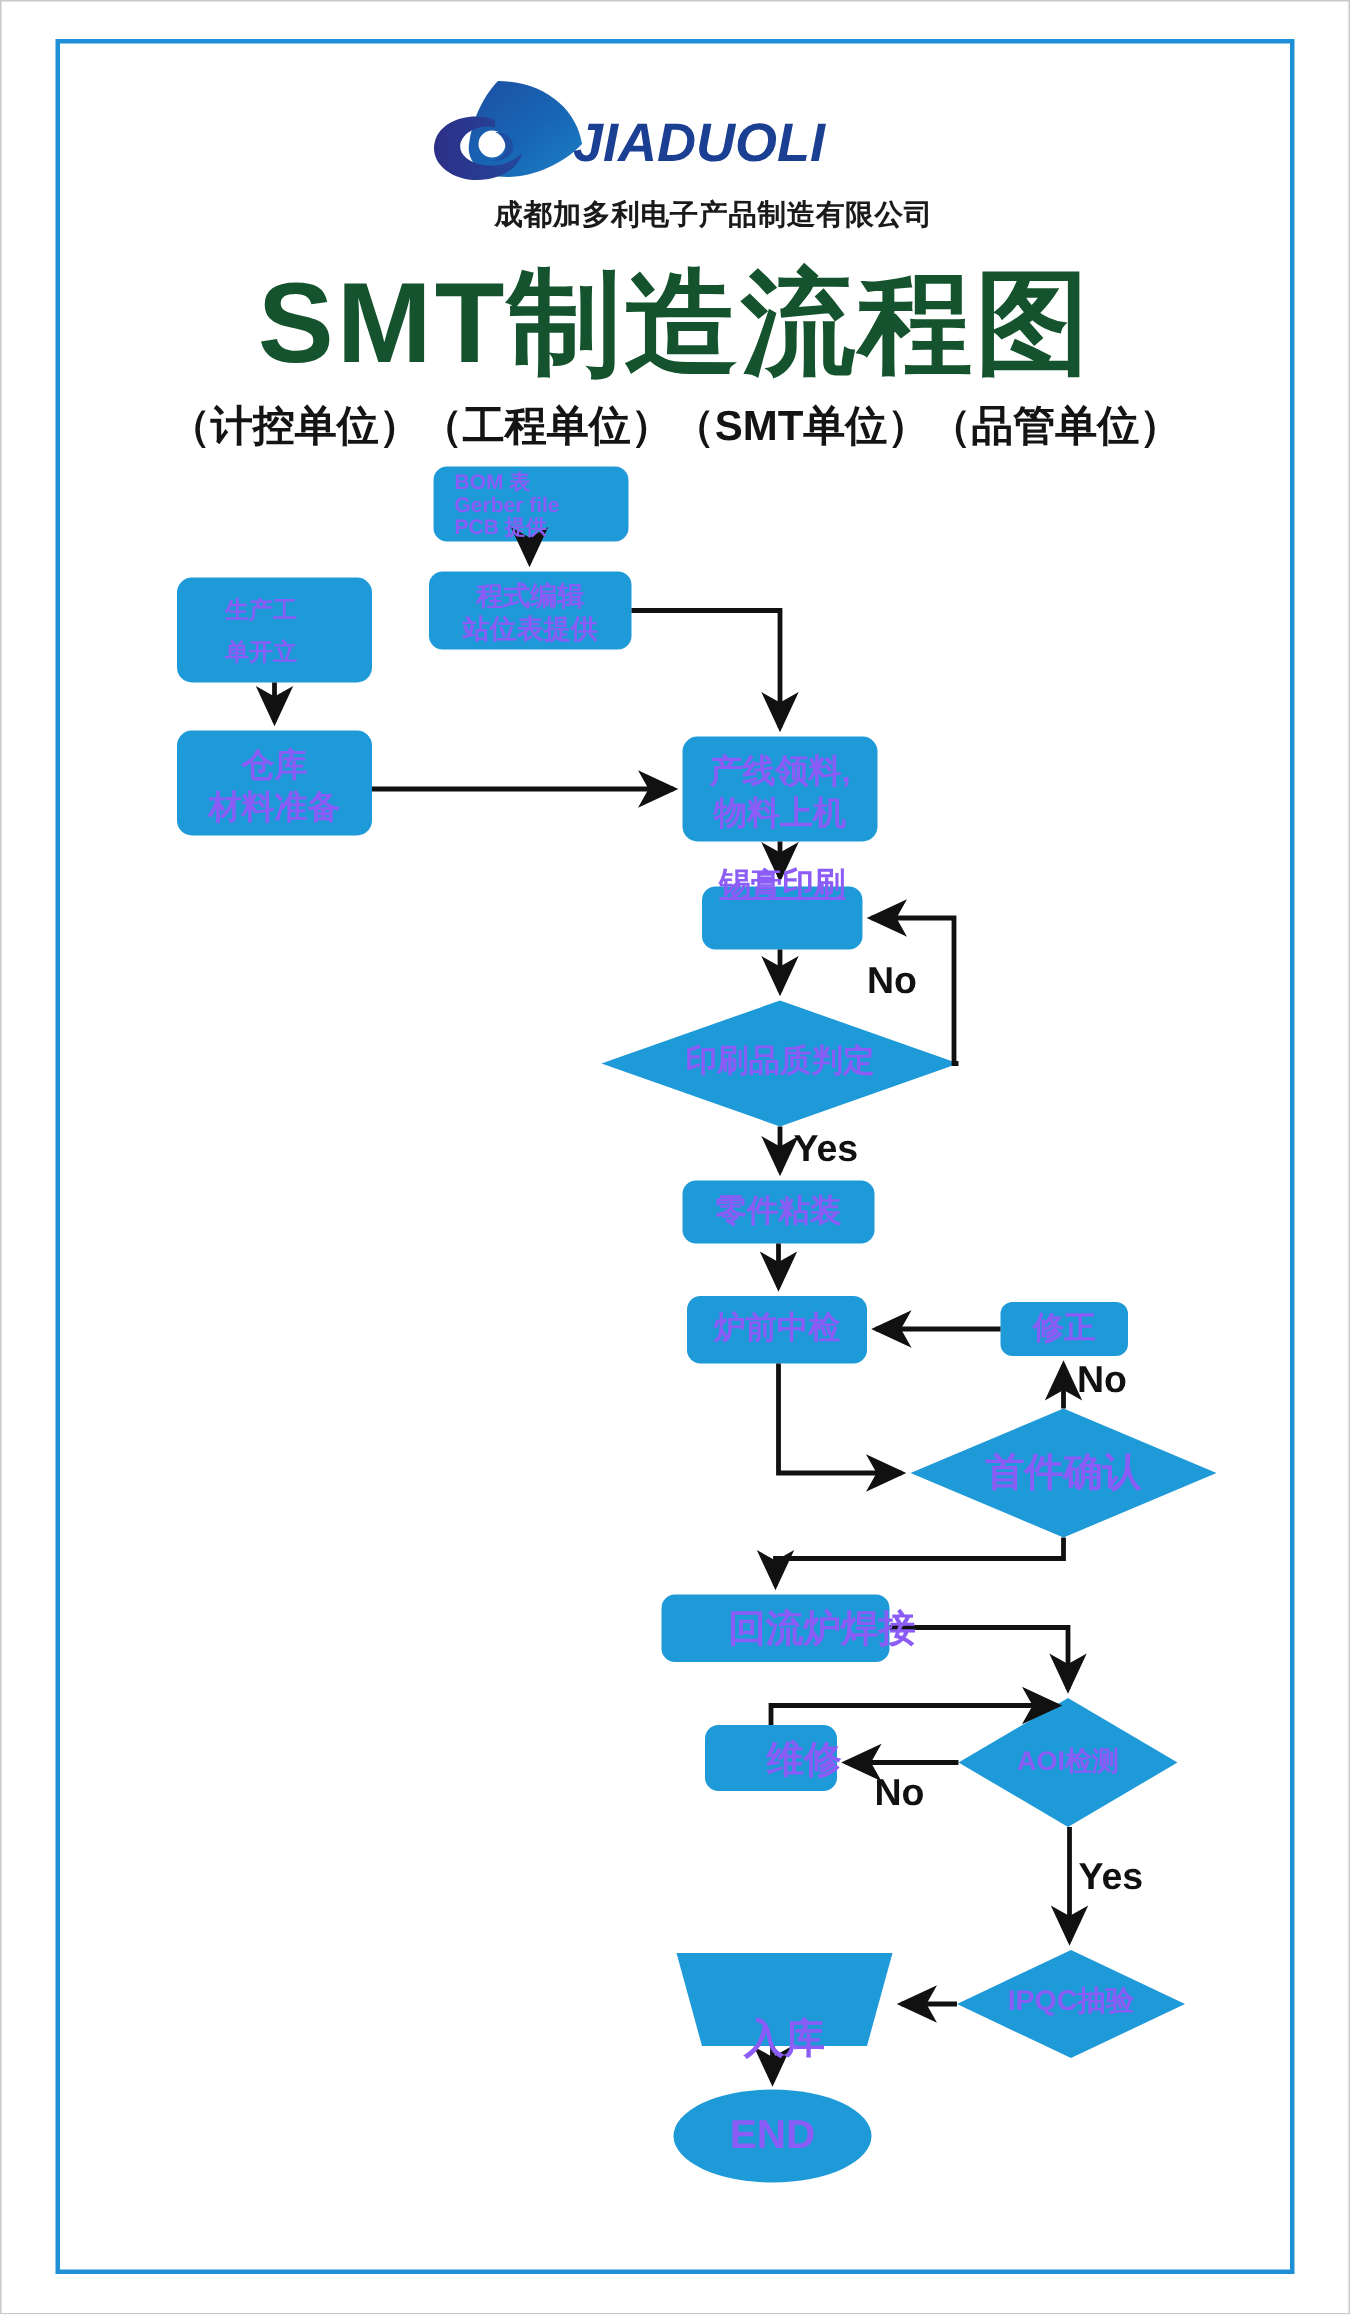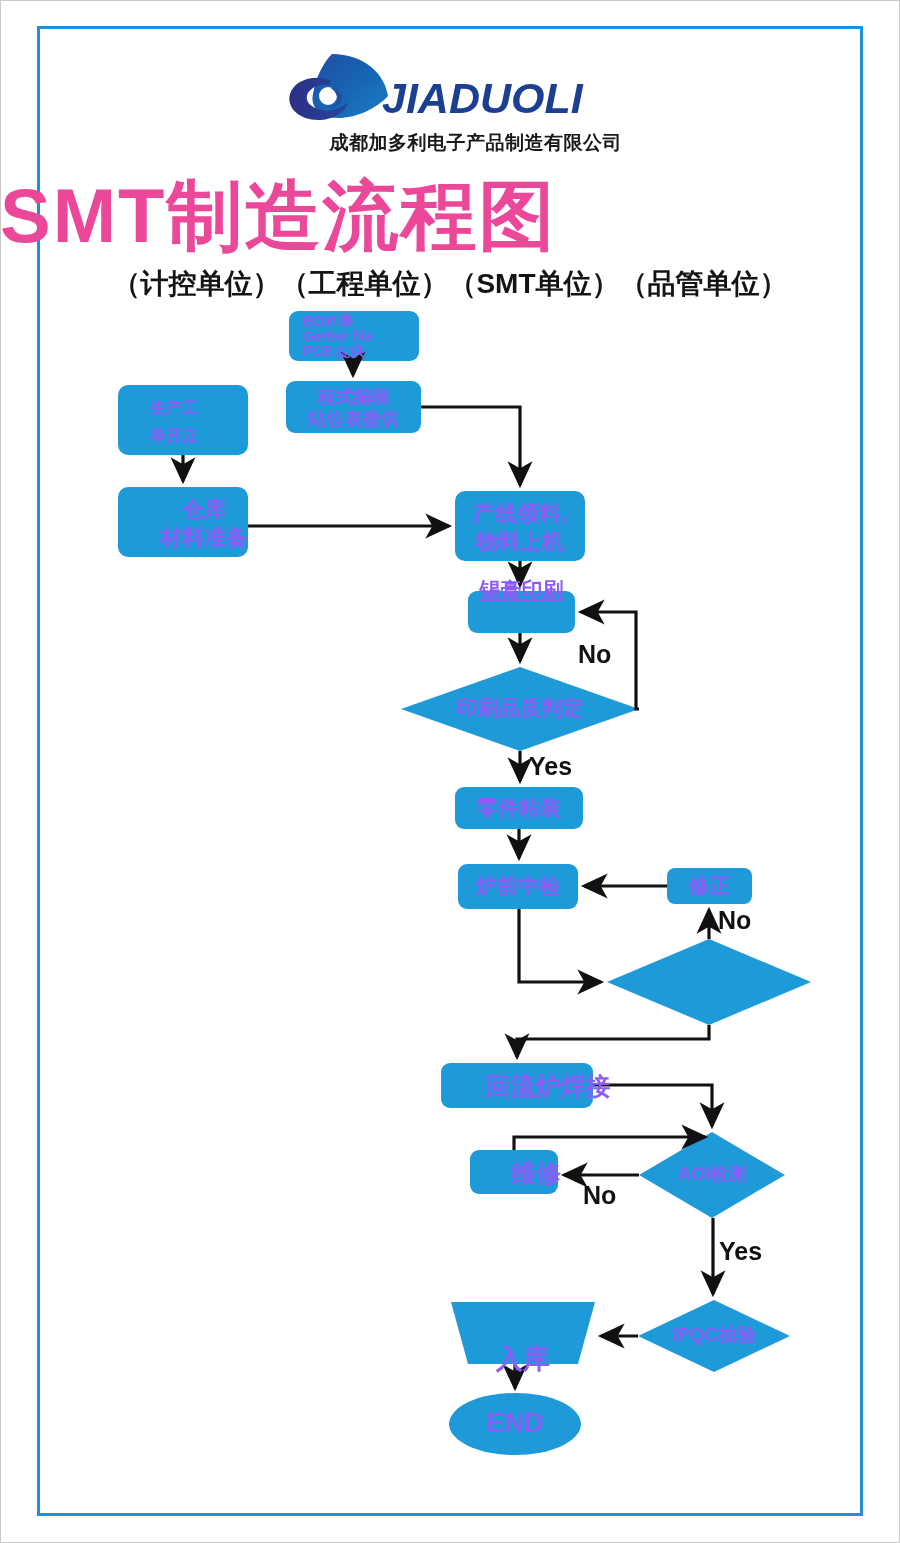--- a/index.html
+++ b/index.html
@@ -58,21 +58,21 @@
     position: absolute;
     left: 4px;
     top: 0px;
     width: 108px;
     height: 76px;
   }
   .brand-word {
     position: absolute;
     left: 100px;
     top: 22px;
-    font-size: 43px;
+    font-size: 36px;
     font-weight: bold;
     font-style: italic;
     letter-spacing: 0px;
     color: #1b3f92;
     font-family: "Liberation Sans", "DejaVu Sans", sans-serif;
     white-space: nowrap;
   }
   .company-cn {
     position: absolute;
     left: 0px;
@@ -84,25 +84,25 @@
     color: #1a1a1a;
     white-space: nowrap;
     letter-spacing: 0.5px;
   }
 
   .main-title {
     position: absolute;
     left: 0px;
     top: 176px;
     width: 900px;
-    text-align: left;
+    text-align: center;
     font-size: 76px;
     line-height: 80px;
     font-weight: bold;
-    color: #ec4899;
+    color: #14532d;
     letter-spacing: 2px;
     white-space: nowrap;
   }
   .sub-title {
     position: absolute;
     left: 0px;
     top: 266px;
     width: 900px;
     text-align: center;
     font-size: 28px;
@@ -265,36 +265,37 @@
   <div class="node-label" style="left:289px; top:314px; width:130px; font-size:14px; line-height:15px; text-align:left; padding-left:14px; box-sizing:border-box;">BOM 表
 Gerber file
 PCB 提供</div>
 
   <div class="node-label" style="left:286px; top:386px; width:135px; font-size:18px; line-height:22px;">程式编辑
 站位表提供</div>
 
   <div class="node-label" style="left:118px; top:394px; width:112px; font-size:16px; line-height:28px;">生产工
 单开立</div>
 
-  <div class="node-label" style="left:118px; top:496px; width:130px; font-size:22px; line-height:28px;padding-left:21px;">仓库
+  <div class="node-label" style="left:118px; top:496px; width:130px; font-size:22px; line-height:28px;">仓库
 材料准备</div>
 
   <div class="node-label" style="left:455px; top:500px; width:130px; font-size:22px; line-height:28px;">产线领料,
 物料上机</div>
 
   <div class="node-label" style="left:468px; top:578px; width:107px; font-size:21px; line-height:24px;text-decoration:underline;">锡膏印刷</div>
 
   <div class="node-label" style="left:401px; top:696px; width:238px; font-size:21px; line-height:24px;">印刷品质判定</div>
 
   <div class="node-label" style="left:455px; top:796px; width:128px; font-size:21px; line-height:24px;">零件粘装</div>
 
   <div class="node-label" style="left:458px; top:874px; width:120px; font-size:21px; line-height:24px;text-align:center;">炉前中检</div>
 
   <div class="node-label" style="left:667px; top:874px; width:85px; font-size:21px; line-height:24px;">修正</div>
 
+  <div class="node-label" style="left:607px; top:966px; width:204px; font-size:26px; line-height:30px;">首件确认</div>
 
   <div class="node-label" style="left:441px; top:1072px; width:152px; font-size:25px; line-height:28px;margin-left:31px;">回流炉焊接</div>
 
   <div class="node-label" style="left:470px; top:1159px; width:88px; font-size:25px; line-height:28px;padding-left:22px;">维修</div>
 
   <div class="node-label" style="left:639px; top:1163px; width:146px; font-size:18px; line-height:22px;">AOI检测</div>
 
   <div class="node-label" style="left:638px; top:1323px; width:152px; font-size:19px; line-height:23px;">IPQC抽验</div>
 
   <div class="node-label" style="left:451px; top:1344px; width:144px; font-size:27px; line-height:30px;">入库</div>

